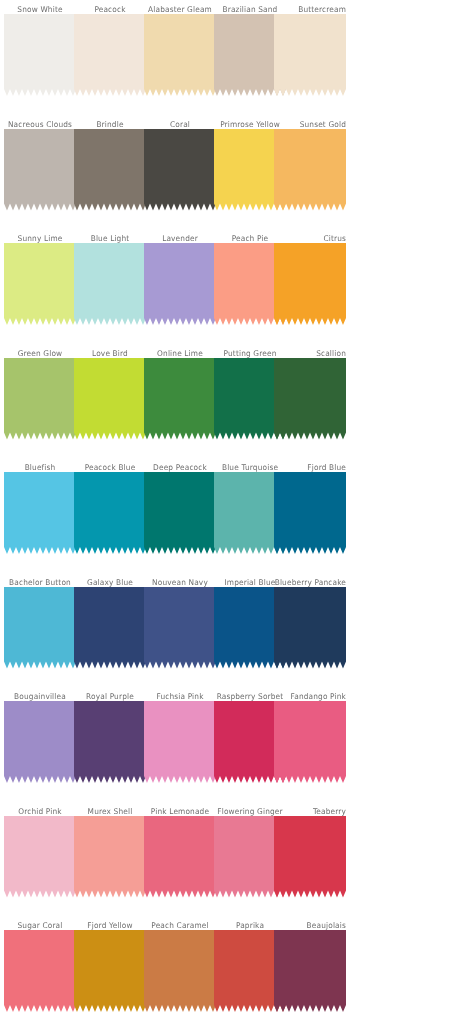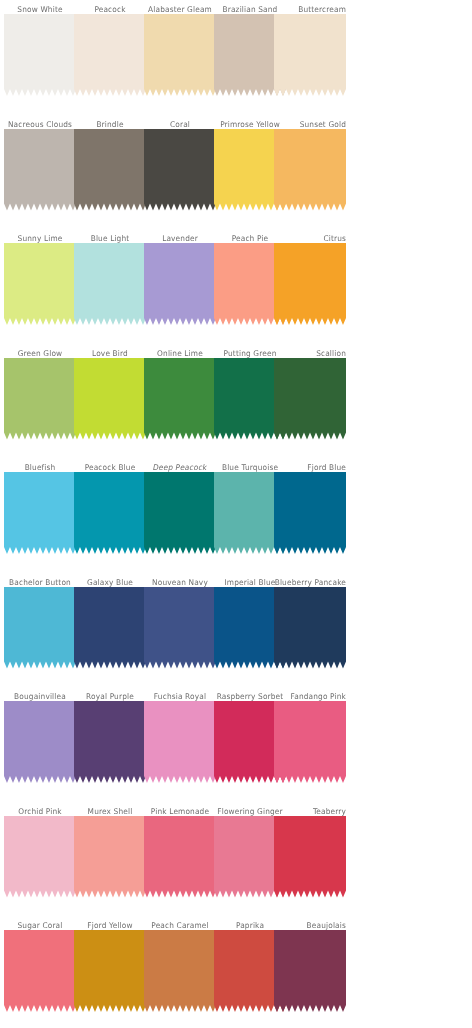--- a/index.html
+++ b/index.html
@@ -237,21 +237,21 @@
           <div class="swatch-body" style="background-color: rgb(85, 197, 228);"></div>
         </div>
       </div>
       <div class="swatch-cell">
         <div class="swatch-label" style="color: rgb(111, 111, 111);">Peacock Blue</div>
         <div class="swatch-chip">
           <div class="swatch-body" style="background-color: rgb(4, 151, 174);"></div>
         </div>
       </div>
       <div class="swatch-cell">
-        <div class="swatch-label" style="color: rgb(111, 111, 111); font-style: italic;">Deep Peacock</div>
+        <div class="swatch-label" style="color: rgb(111, 111, 111);">Deep Peacock</div>
         <div class="swatch-chip">
           <div class="swatch-body" style="background-color: rgb(0, 119, 110);"></div>
         </div>
       </div>
       <div class="swatch-cell">
         <div class="swatch-label" style="color: rgb(111, 111, 111);">Blue Turquoise</div>
         <div class="swatch-chip">
           <div class="swatch-body" style="background-color: rgb(92, 180, 172);"></div>
         </div>
       </div>
@@ -301,21 +301,21 @@
           <div class="swatch-body" style="background-color: rgb(157, 140, 200);"></div>
         </div>
       </div>
       <div class="swatch-cell">
         <div class="swatch-label" style="color: rgb(111, 111, 111);">Royal Purple</div>
         <div class="swatch-chip">
           <div class="swatch-body" style="background-color: rgb(88, 63, 115);"></div>
         </div>
       </div>
       <div class="swatch-cell">
-        <div class="swatch-label" style="color: rgb(111, 111, 111);">Fuchsia Royal</div>
+        <div class="swatch-label" style="color: rgb(111, 111, 111);">Fuchsia Pink</div>
         <div class="swatch-chip">
           <div class="swatch-body" style="background-color: rgb(233, 145, 193);"></div>
         </div>
       </div>
       <div class="swatch-cell">
         <div class="swatch-label" style="color: rgb(111, 111, 111);">Raspberry Sorbet</div>
         <div class="swatch-chip">
           <div class="swatch-body" style="background-color: rgb(210, 43, 90);"></div>
         </div>
       </div>

